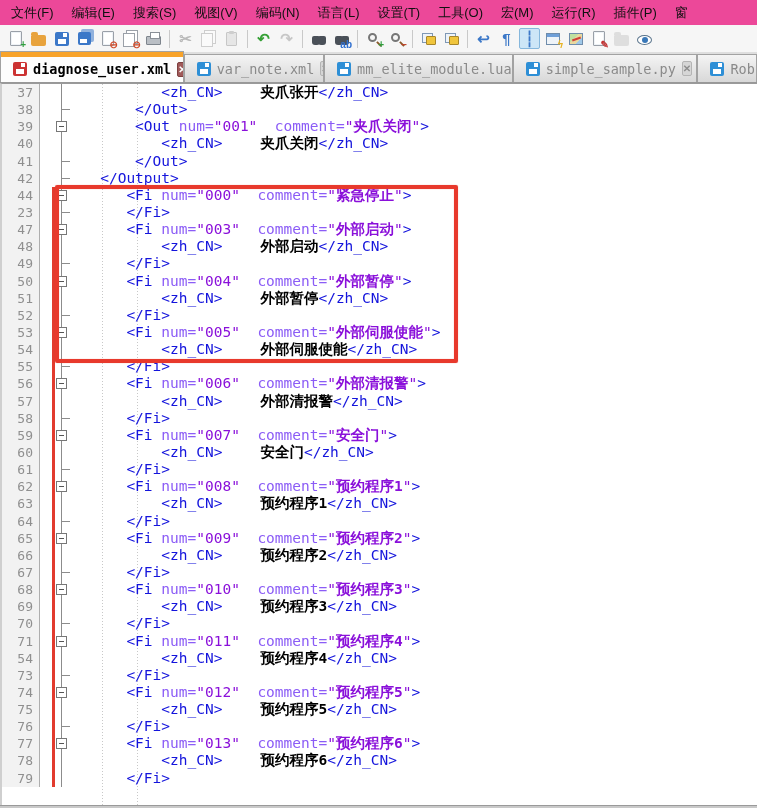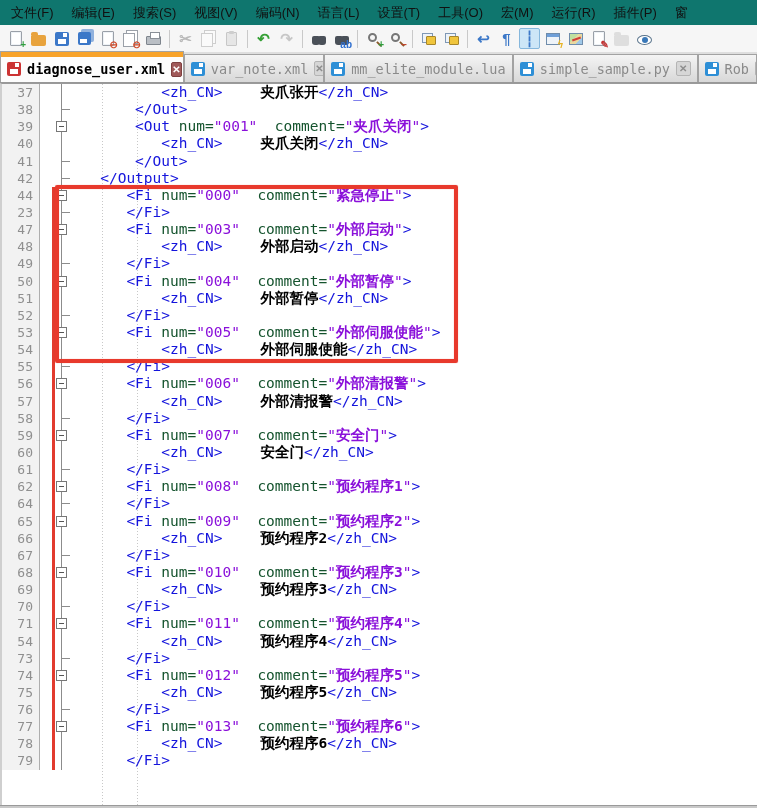--- a/index.html
+++ b/index.html
@@ -1,21 +1,21 @@
 <!DOCTYPE html>
 <html><head>
 <meta charset="utf-8">
 <style>
   * { margin:0; padding:0; box-sizing:border-box; }
   html,body { width:757px; height:808px; overflow:hidden; background:#fff;
               font-family:"Liberation Sans", sans-serif; }
   #app { position:relative; width:757px; height:808px; background:#f5f5f5; }
 
   
-  #menubar { display:flex; align-items:center; height:25px; background:#0f766e; padding-left:2px; }
+  #menubar { display:flex; align-items:center; height:25px; background:#ec4899; padding-left:2px; }
   .menu-item { padding:3px 9px; font-size:13px; color:#111; white-space:nowrap; cursor:default; }
 
   
   #toolbar { display:flex; align-items:center; height:27px; background:#f6f6f6; padding-left:4px; }
   .tbtn { width:21px; height:21px; margin:0 1px; display:flex; align-items:center; justify-content:center;
           position:relative; border:1px solid transparent; border-radius:2px; }
   .tbtn.pressed { background:#cde6f7; border-color:#86b7dc; }
   .tbtn.disabled { opacity:.45; filter:grayscale(1); }
   .tsep { width:1px; height:18px; background:#c9c9c9; margin:0 4px; }
   .badge { position:absolute; right:-1px; bottom:-2px; font-size:10px; font-weight:bold; line-height:10px; }
@@ -57,21 +57,21 @@
   .sh-window { width:14px; height:12px; background:#eef3f8; border:1px solid #6f8cab; position:relative; }
   .sh-window::before { content:""; position:absolute; left:0; top:0; right:0; height:3px; background:#6f9fd8; }
   .sh-map { width:14px; height:12px; border:1px solid #6f8cab; position:relative;
             background:linear-gradient(135deg,#bfe0a0 0 40%,#e8d9a0 40% 70%,#9fc8e8 70% 100%); }
   .sh-map::after { content:""; position:absolute; left:2px; top:4px; width:9px; height:2px; background:#d04038; transform:rotate(-20deg); }
   .sh-eye { width:15px; height:10px; border:1px solid #5a748c; border-radius:50%; position:relative; margin-top:3px; background:#fff; }
   .sh-eye::after { content:""; position:absolute; left:4px; top:1px; width:6px; height:6px; background:#3a78b8; border-radius:50%; }
 
   
   #tabbar { display:flex; height:31px; background:#dedede; border-bottom:1px solid #989898; align-items:flex-end; }
-  .tab { display:flex; align-items:center; gap:6px; padding:0 6px; height:28px;
+  .tab { display:flex; align-items:center; gap:6px; padding:0 12px; height:28px;
          background:linear-gradient(#f4f4f4,#d8d8d8); border:1px solid #a2a2a2; border-bottom:none;
          white-space:nowrap; overflow:hidden; }
   .tab.active { height:31px; background:#fdfdfd; position:relative; padding-top:4px; }
   .tab.active::before { content:""; position:absolute; left:0; top:0; right:0; height:5px; background:#f8a32a; }
   .tab-title { font-family:"DejaVu Sans Mono", monospace; font-size:13.5px; color:#8a8a8a; }
   .tab.active .tab-title { color:#000; font-weight:bold; }
   .tab-close { width:15px; height:15px; display:flex; align-items:center; justify-content:center;
                font-size:10px; font-weight:bold; border-radius:2px; background:#d6d6d6; color:#8d8d8d;
                border:1px solid #b4b4b4; }
   .tab.active .tab-close { background:#a05959; color:#fff; border-color:#7e4040; }
@@ -87,21 +87,21 @@
   .fold .tick { position:absolute; left:22px; top:8px; width:8px; height:1px; background:#8c8c8c; }
   .fold .fbox { position:absolute; left:16px; top:3px; width:11px; height:11px; background:#fff;
                 border:1px solid #777; }
   .fold .fbox::after { content:""; position:absolute; left:2px; top:4px; width:5px; height:1px; background:#555; }
   .fold .chg { position:absolute; left:12px; top:0; bottom:0; width:3px; background:#e23b2e; }
   .txt { flex:1; font-family:"DejaVu Sans Mono", monospace; font-size:14.5px; white-space:pre;
          padding-left:1px; position:relative; }
   .code-line.cur .txt { background:#e8e8fc; }
   
   .tk-tag { color:#1414dc; }
-  .tk-attr { color:#14532d; }
+  .tk-attr { color:#8b5cf6; }
   .tk-val { color:#8a10da; }
   .tk-valb { color:#8a10da; font-weight:bold; }
   .tk-txt { color:#000; font-weight:bold;margin-left:38px; }
   
   .guides { position:absolute; left:0; top:0; bottom:0; width:100%; pointer-events:none; }
   .guide { position:absolute; top:0; bottom:0; width:1px;
            background:repeating-linear-gradient(#c8c8c8 0 1px, transparent 1px 3px); }
 
   
   #annotation-rect { position:absolute; left:55px; top:185px; width:403px; height:178px;
@@ -454,20 +454,28 @@
         <div class="code-line">
           <div class="ln">62</div>
           <div class="fold">
             <div class="chg"></div>
             <div class="vline"></div>
             <div class="fbox"></div>
           </div>
           <div class="txt"><span>      </span><span class="tk-tag">&lt;Fi</span><span> </span><span class="tk-attr">num=</span><span class="tk-val">"008"</span><span>  </span><span class="tk-attr">comment=</span><span class="tk-val">"</span><span class="tk-valb">预约程序1</span><span class="tk-val">"</span><span class="tk-tag">&gt;</span></div>
         </div>
         <div class="code-line">
+          <div class="ln">63</div>
+          <div class="fold">
+            <div class="chg"></div>
+            <div class="vline"></div>
+          </div>
+          <div class="txt"><span>          </span><span class="tk-tag">&lt;zh_CN&gt;</span><span class="tk-txt">预约程序1</span><span class="tk-tag">&lt;/zh_CN&gt;</span></div>
+        </div>
+        <div class="code-line">
           <div class="ln">64</div>
           <div class="fold">
             <div class="chg"></div>
             <div class="vline"></div>
             <div class="tick"></div>
           </div>
           <div class="txt"><span>      </span><span class="tk-tag">&lt;/Fi&gt;</span></div>
         </div>
         <div class="code-line">
           <div class="ln">65</div>

